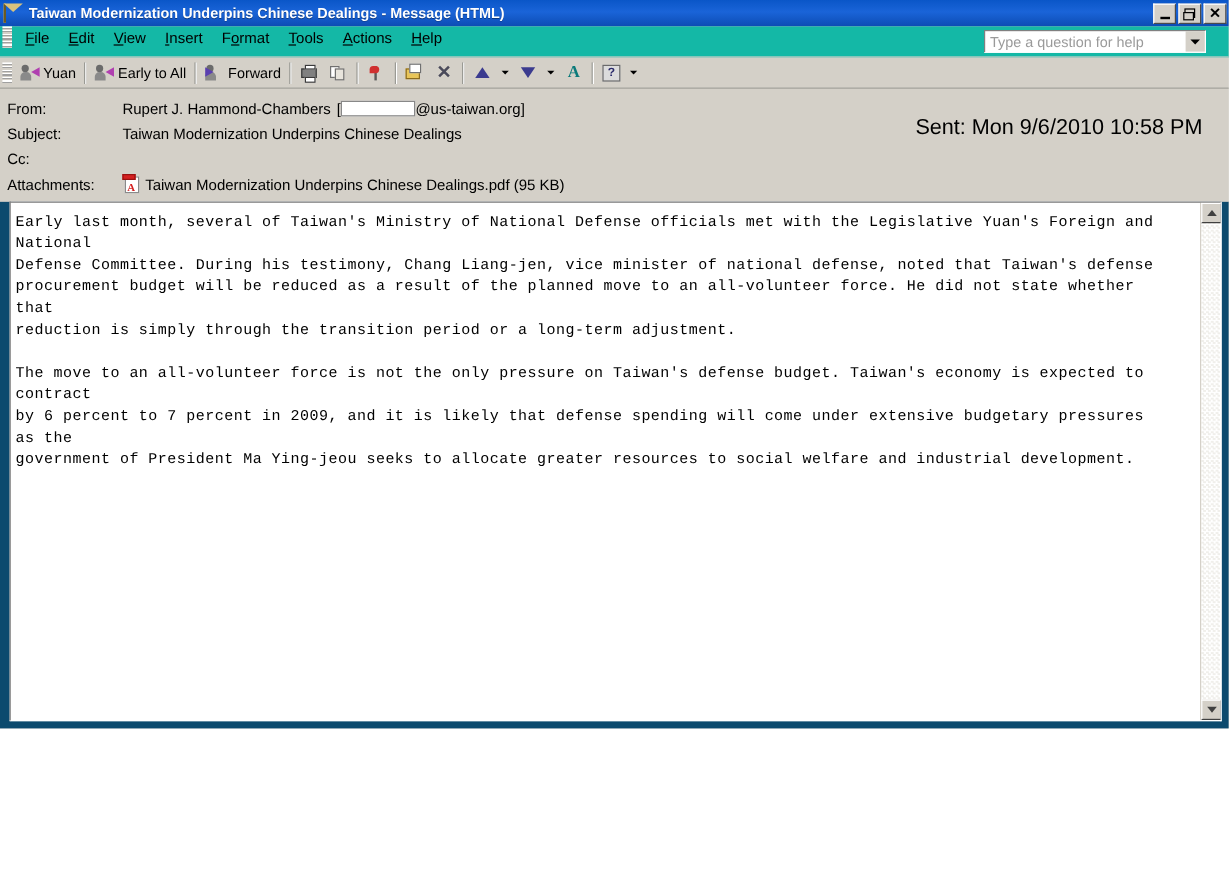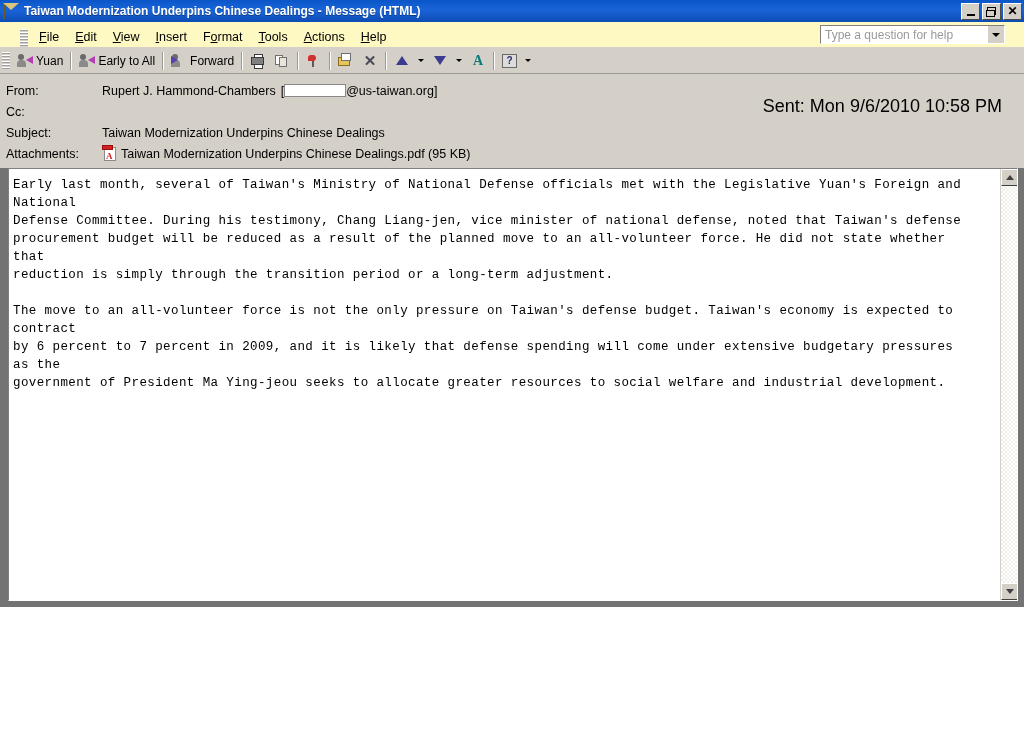--- a/index.html
+++ b/index.html
@@ -113,26 +113,25 @@
     width: 9px; height: 7px; border:1px solid #000; box-sizing:border-box;
     background:#d4d0c8;
   }
   .tbtn .glyph-close {
     font-size: 12px; font-weight: bold; line-height: 10px;
   }
 
   
   .menubar {
     height: 25px;
-    background: #fef9c3;
-    display: flex;
-    align-items: flex-end;
+    background: #14b8a6;
+    display: flex;
+    align-items: flex-start;
     position: relative;
     border-bottom: 1px solid #d4d0c8;
-    padding-left: 18px;
   }
   .grip {
     width: 8px;
     height: 18px;
     margin: 0 3px 0 2px;
     background: repeating-linear-gradient(to bottom,
       #ffffff 0px, #ffffff 1px, #a0a0a0 1px, #a0a0a0 2px, #d4d0c8 2px, #d4d0c8 3px);
     flex: 0 0 auto;
   }
   .menu-item {
@@ -373,21 +372,21 @@
   }
   .pdf-icon .mark {
     position: absolute; left: 4px; top: 7px;
     color: #d42020; font-size: 9px; font-weight: bold;
     font-family: "Liberation Serif", serif; line-height: 9px;
   }
 
   
   .body-area {
     flex: 1 1 auto;
-    background: #737373;
+    background: #0c4a6e;
     padding: 0 6px 6px 8px;
     box-sizing: border-box;
     display: flex;
   }
   .body-frame {
     flex: 1 1 auto;
     background: #ffffff;
     border-top: 1px solid #808080;
     border-left: 1px solid #808080;
     border-right: 1px solid #ffffff;
@@ -575,27 +574,27 @@
       <span class="hvalue">
         <span>Rupert J. Hammond-Chambers</span>
         <span style="margin-left:5px">[</span>
         <span class="redaction"></span>
         <span>@us-taiwan.org]</span>
       </span>
     </div>
 
 
     <div class="hrow">
+      <span class="hlabel">Subject:</span>
+      <span class="hvalue">Taiwan Modernization Underpins Chinese Dealings</span>
+    </div>
+
+    <div class="hrow">
       <span class="hlabel">Cc:</span>
       <span class="hvalue"></span>
-    </div>
-
-    <div class="hrow">
-      <span class="hlabel">Subject:</span>
-      <span class="hvalue">Taiwan Modernization Underpins Chinese Dealings</span>
     </div>
 
     <div class="hrow">
       <span class="hlabel">Attachments:</span>
       <span class="hvalue">
         <span class="pdf-icon">
           <span class="page"></span>
             <span class="band"></span>
             <span class="mark">A</span>
         </span>

